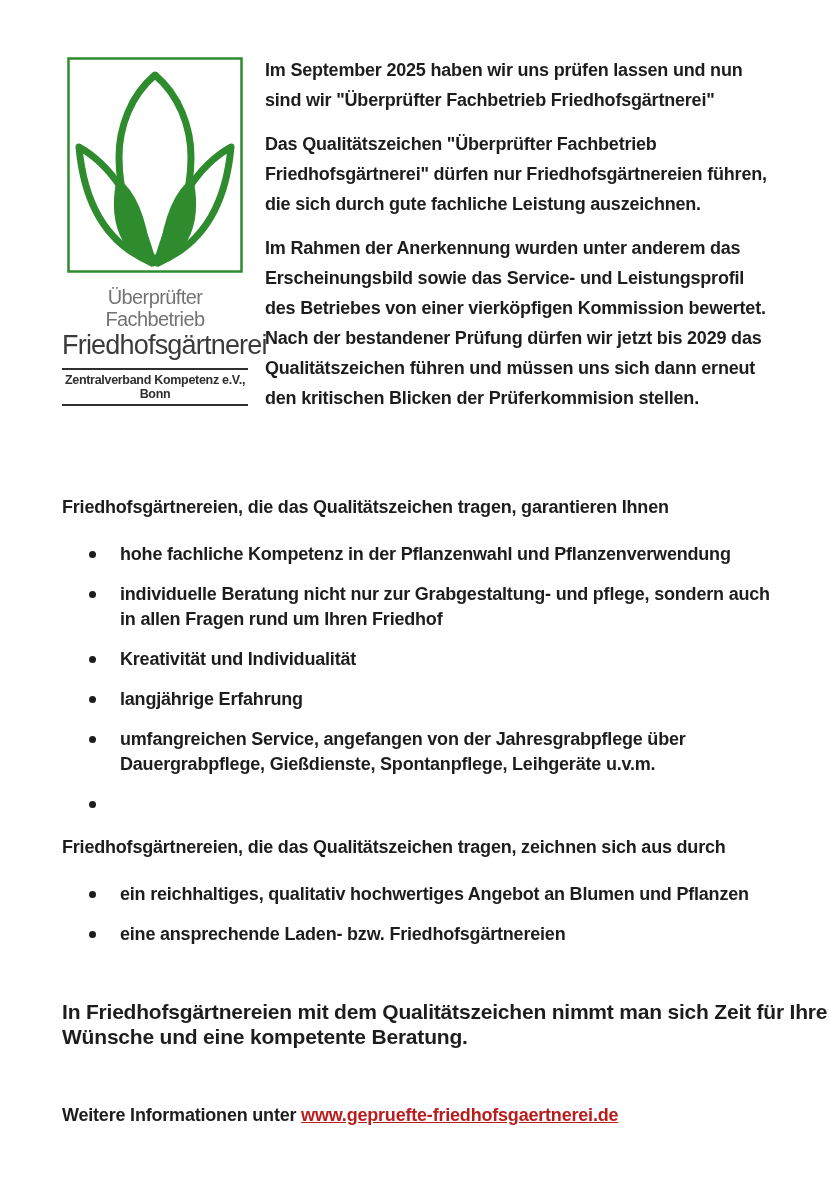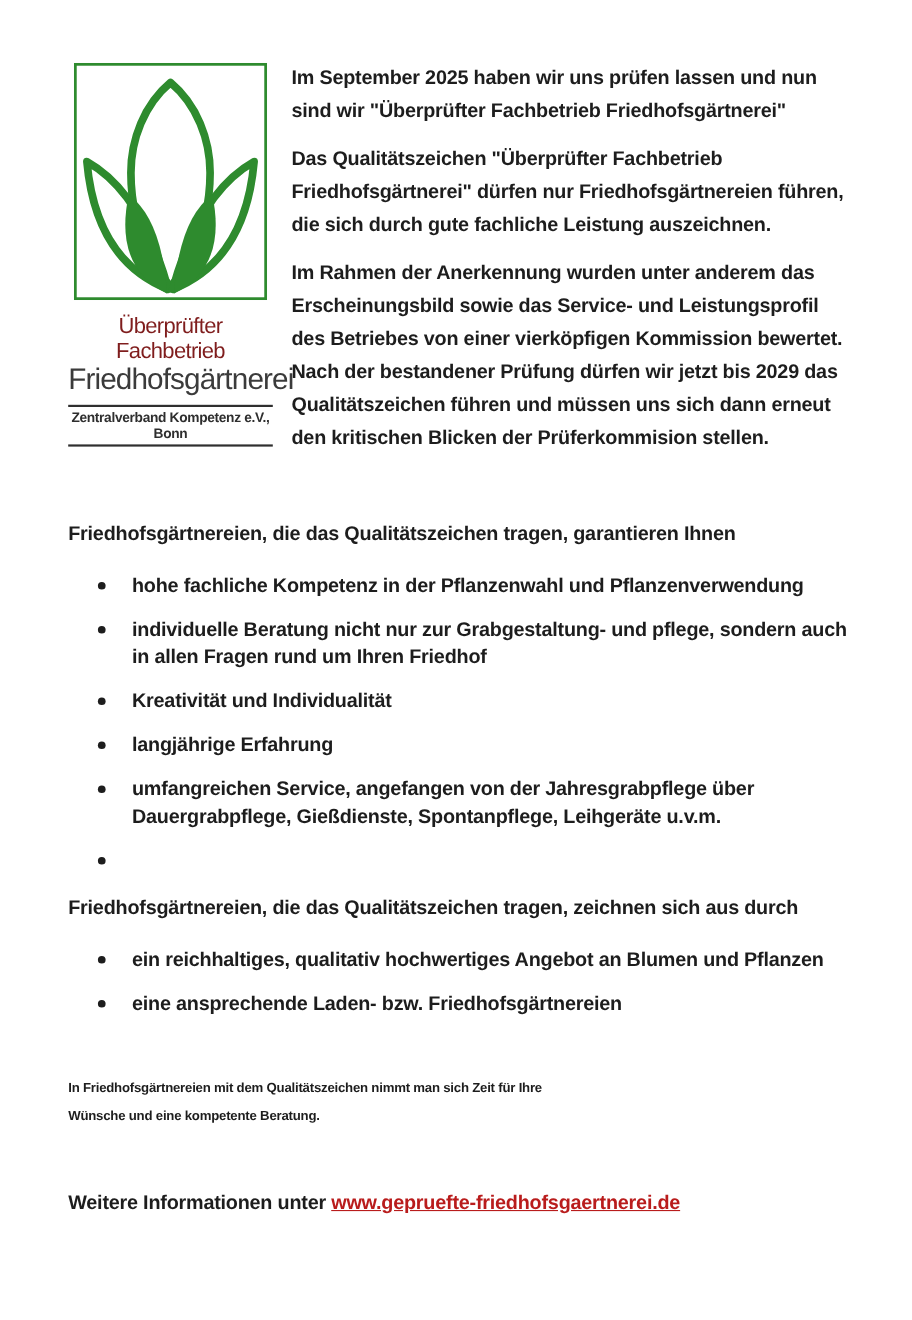--- a/index.html
+++ b/index.html
@@ -15,52 +15,52 @@
     width:829px; height:1200px;
     background:#ffffff;
     padding:48px 14px 0 62px;
     overflow:hidden;
   }
   .header { display:flex; align-items:flex-start; }
 
   
   .logo { flex:0 0 186px; width:186px; margin-top:9px; text-align:center; }
   .emblem { display:block; width:176px; height:216px; margin:0 auto; }
-  .logo-line1 { font-size:20px; line-height:22px; margin-top:13px; letter-spacing:-0.6px; color:#7f1d1d; font-weight:400; }
+  .logo-line1 { font-size:20px; line-height:22px; margin-top:13px; letter-spacing:-0.6px; color:#737373; font-weight:400; }
   .logo-line2 { font-size:27px; line-height:30px; letter-spacing:-0.8px; color:#3b3b3b; font-weight:400; }
   .logo-rule { border-top:2.5px solid #2f2f2f; margin-top:8px; }
   .logo-rule.tight { margin-top:0; }
   .logo-sub { font-size:12.5px; font-weight:700; letter-spacing:-0.3px; color:#2e2e2e; padding:3px 0 3px; }
 
   
   .intro { margin-left:17px; padding-top:7px; }
   .intro p {
     font-size:18px; font-weight:700; line-height:30px;
     letter-spacing:-0.2px; white-space:pre; margin-bottom:14px; color:#1d1d1d;
   }
 
   
   .section-heading {
     font-size:18px; font-weight:700; line-height:25px;
     letter-spacing:-0.2px; white-space:pre; color:#1d1d1d;
   }
-  .heading-1 { margin-top:46px; }
+  .heading-1 { margin-top:68px; }
   .heading-2 { margin-top:3px; }
   .bullets { list-style:none; margin:22px 0 18px 0; }
   .bullets li {
     position:relative; padding-left:58px; margin-bottom:15px;
     font-size:18px; font-weight:700; line-height:25px;
     letter-spacing:-0.2px; white-space:pre; min-height:25px; color:#1d1d1d;
   }
   .dot {
     position:absolute; left:27px; top:9px;
     width:7px; height:7px; border-radius:50%; background:#1d1d1d;
   }
   .closing {
-    margin-top:52px; font-size:12px; font-weight:700;
+    margin-top:52px; font-size:21px; font-weight:700;
     line-height:25px; letter-spacing:-0.2px; white-space:pre; color:#1d1d1d;
   }
   .more-info { margin-top:56px; font-size:18px; font-weight:700; letter-spacing:-0.2px; color:#1d1d1d; }
   .link { color:#b91c1c; text-decoration:underline; cursor:pointer; }
 </style>
 </head>
 <body>
 
 <div class="page">
 

